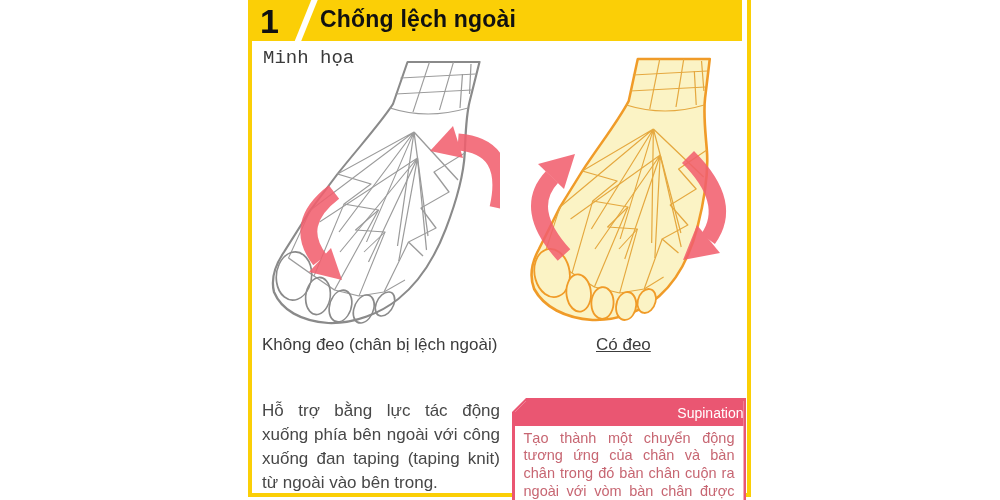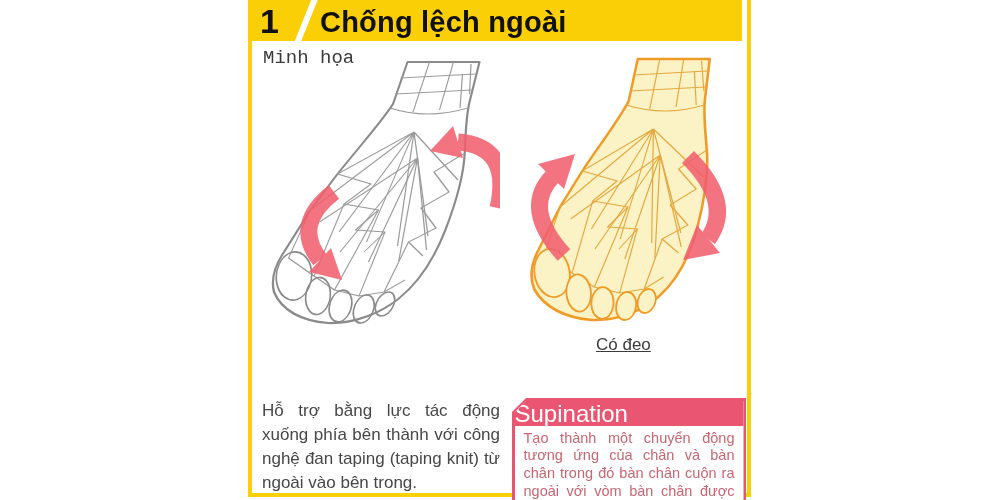--- a/index.html
+++ b/index.html
@@ -11,21 +11,21 @@
   .frame { position:absolute; left:248px; top:0; width:503px; height:497px;
     border:4px solid var(--yellow); border-top:none; background:#fff; }
 
   
   .header-bar { position:absolute; left:248px; top:0; width:494px; height:41px;
     background:var(--yellow); }
   .header-number { position:absolute; left:12px; top:2px; font-size:34px; font-weight:bold;
     color:#111; letter-spacing:1px; }
   .header-slash { position:absolute; left:55px; top:-3px; width:6px; height:48px;
     background:#fff; transform:rotate(22deg); }
-  .header-title { position:absolute; left:72px; top:6px; font-size:29px; font-weight:bold;
+  .header-title { position:absolute; left:72px; top:6px; font-size:23px; font-weight:bold;
     color:#111; letter-spacing:0.2px; }
 
   
   .minh-hoa { position:absolute; left:263px; top:47px; font-size:19px; color:#3a3a3a;font-family:Liberation Mono, monospace; }
   .caption { position:absolute; top:335px; font-size:17px; color:#3c3c3c; }
   .caption-left { left:262px; }
   .caption-right { left:596px;text-decoration:underline; }
 
   
   .fig { position:absolute; width:236px; height:266px; }
@@ -50,22 +50,22 @@
   
   .desc { position:absolute; left:262px; top:399px; width:238px; font-size:17px;
     line-height:1.42; color:#474747; text-align:justify; }
 
   
   .sup-box { position:absolute; left:512px; top:398px; width:234px;
     background:var(--suppink); padding:2.5px;
     clip-path:polygon(14px 0, 100% 0, 100% calc(100% - 14px), calc(100% - 14px) 100%, 0 100%, 0 14px); }
   .sup-inner { background:#fff;
     clip-path:polygon(12px 0, 100% 0, 100% calc(100% - 12px), calc(100% - 12px) 100%, 0 100%, 0 12px); }
-  .sup-band { background:var(--suppink); height:25px; text-align:left;
-    color:#fff; font-size:24px; line-height:25px; }
+  .sup-band { background:var(--suppink); height:25px; text-align:right;
+    color:#fff; font-size:14px; line-height:25px; }
   .sup-body { padding:4px 9px 8px 9px; font-size:14.5px; line-height:1.22;
     color:var(--suptext); text-align:justify; }
 </style>
 </head>
 <body>
 
 <div class="stage">
 
   <div class="frame"></div>
 
@@ -136,23 +136,24 @@
         <path class="band" d="M52,198 Q10,152 40,120"></path>
         <polygon points="63,97 52,132 26,107"></polygon>
       </g>
       <g class="arrow">
         <path class="band" d="M176,100 Q222,146 196,182"></path>
         <polygon points="171,203 208,196 185,168"></polygon>
       </g>
     </svg>
   </div>
 
+  <div class="caption caption-left">Không đeo (chân bị lệch ngoài)</div>
   <div class="caption caption-right">Có đeo</div>
 
-  <div class="desc">Hỗ trợ bằng lực tác động xuống phía bên thành với công nghệ đan taping (taping knit) từ ngoài vào bên trong.</div>
+  <div class="desc">Hỗ trợ bằng lực tác động xuống phía bên ngoài với công xuống đan taping (taping knit) từ ngoài vào bên trong.</div>
 
   <div class="sup-box">
     <div class="sup-inner">
       <div class="sup-band">Supination</div>
       <div class="sup-body">Tạo thành một chuyển động tương ứng của chân và bàn chân trong đó bàn chân cuộn ra ngoài với vòm bàn chân được nâng lên.</div>
     </div>
   </div>
 
 </div>
 

